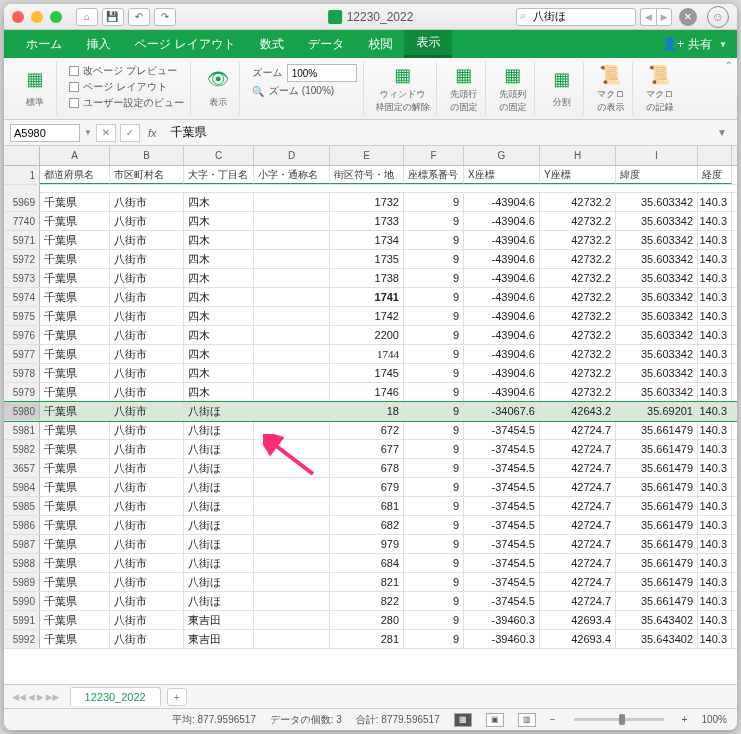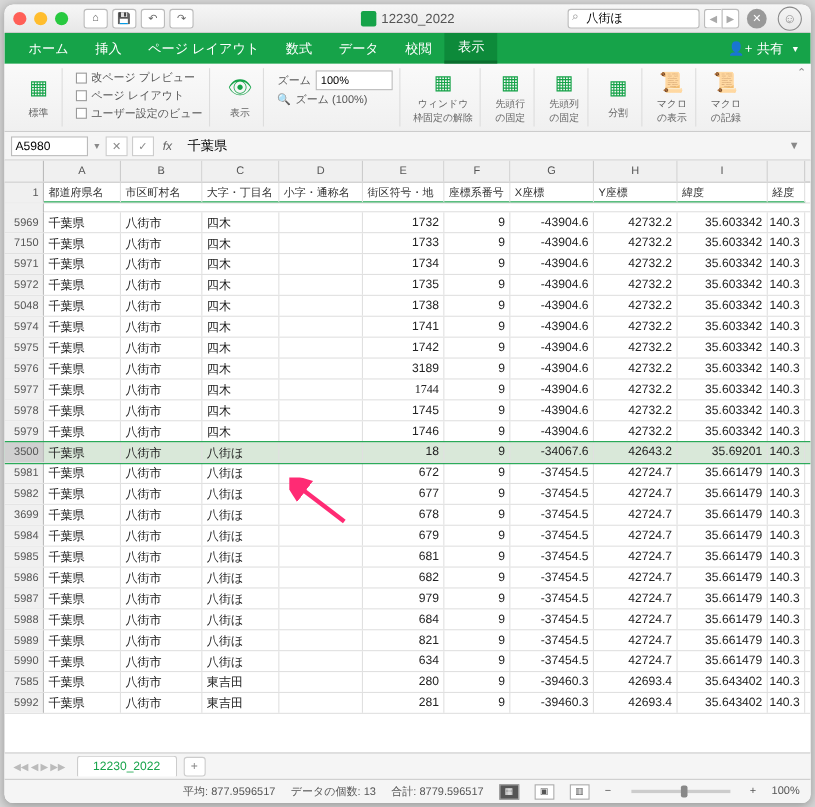--- a/index.html
+++ b/index.html
@@ -213,21 +213,21 @@
           <div class="c" style="width: 70px;">四木</div>
           <div class="c" style="width: 76px;"></div>
           <div class="c n" style="width: 74px;">1732</div>
           <div class="c n" style="width: 60px;">9</div>
           <div class="c n" style="width: 76px;">-43904.6</div>
           <div class="c n" style="width: 76px;">42732.2</div>
           <div class="c n" style="width: 82px;">35.603342</div>
           <div class="c n" style="width: 34px;">140.3</div>
         </div>
         <div class="row">
-          <div class="rnum">7150</div>
+          <div class="rnum">7740</div>
           <div class="c" style="width: 70px;">千葉県</div>
           <div class="c" style="width: 74px;">八街市</div>
           <div class="c" style="width: 70px;">四木</div>
           <div class="c" style="width: 76px;"></div>
           <div class="c n" style="width: 74px;">1733</div>
           <div class="c n" style="width: 60px;">9</div>
           <div class="c n" style="width: 76px;">-43904.6</div>
           <div class="c n" style="width: 76px;">42732.2</div>
           <div class="c n" style="width: 82px;">35.603342</div>
           <div class="c n" style="width: 34px;">140.3</div>
@@ -252,39 +252,39 @@
           <div class="c" style="width: 70px;">四木</div>
           <div class="c" style="width: 76px;"></div>
           <div class="c n" style="width: 74px;">1735</div>
           <div class="c n" style="width: 60px;">9</div>
           <div class="c n" style="width: 76px;">-43904.6</div>
           <div class="c n" style="width: 76px;">42732.2</div>
           <div class="c n" style="width: 82px;">35.603342</div>
           <div class="c n" style="width: 34px;">140.3</div>
         </div>
         <div class="row">
-          <div class="rnum">5048</div>
+          <div class="rnum">5973</div>
           <div class="c" style="width: 70px;">千葉県</div>
           <div class="c" style="width: 74px;">八街市</div>
           <div class="c" style="width: 70px;">四木</div>
           <div class="c" style="width: 76px;"></div>
           <div class="c n" style="width: 74px;">1738</div>
           <div class="c n" style="width: 60px;">9</div>
           <div class="c n" style="width: 76px;">-43904.6</div>
           <div class="c n" style="width: 76px;">42732.2</div>
           <div class="c n" style="width: 82px;">35.603342</div>
           <div class="c n" style="width: 34px;">140.3</div>
         </div>
         <div class="row">
           <div class="rnum">5974</div>
           <div class="c" style="width: 70px;">千葉県</div>
           <div class="c" style="width: 74px;">八街市</div>
           <div class="c" style="width: 70px;">四木</div>
           <div class="c" style="width: 76px;"></div>
-          <div class="c n" style="width: 74px;">1741</div>
+          <div class="c n" style="width: 74px; font-weight: bold;">1741</div>
           <div class="c n" style="width: 60px;">9</div>
           <div class="c n" style="width: 76px;">-43904.6</div>
           <div class="c n" style="width: 76px;">42732.2</div>
           <div class="c n" style="width: 82px;">35.603342</div>
           <div class="c n" style="width: 34px;">140.3</div>
         </div>
         <div class="row">
           <div class="rnum">5975</div>
           <div class="c" style="width: 70px;">千葉県</div>
           <div class="c" style="width: 74px;">八街市</div>
@@ -296,21 +296,21 @@
           <div class="c n" style="width: 76px;">42732.2</div>
           <div class="c n" style="width: 82px;">35.603342</div>
           <div class="c n" style="width: 34px;">140.3</div>
         </div>
         <div class="row">
           <div class="rnum">5976</div>
           <div class="c" style="width: 70px;">千葉県</div>
           <div class="c" style="width: 74px;">八街市</div>
           <div class="c" style="width: 70px;">四木</div>
           <div class="c" style="width: 76px;"></div>
-          <div class="c n" style="width: 74px;">3189</div>
+          <div class="c n" style="width: 74px;">2200</div>
           <div class="c n" style="width: 60px;">9</div>
           <div class="c n" style="width: 76px;">-43904.6</div>
           <div class="c n" style="width: 76px;">42732.2</div>
           <div class="c n" style="width: 82px;">35.603342</div>
           <div class="c n" style="width: 34px;">140.3</div>
         </div>
         <div class="row">
           <div class="rnum">5977</div>
           <div class="c" style="width: 70px;">千葉県</div>
           <div class="c" style="width: 74px;">八街市</div>
@@ -343,21 +343,21 @@
           <div class="c" style="width: 70px;">四木</div>
           <div class="c" style="width: 76px;"></div>
           <div class="c n" style="width: 74px;">1746</div>
           <div class="c n" style="width: 60px;">9</div>
           <div class="c n" style="width: 76px;">-43904.6</div>
           <div class="c n" style="width: 76px;">42732.2</div>
           <div class="c n" style="width: 82px;">35.603342</div>
           <div class="c n" style="width: 34px;">140.3</div>
         </div>
         <div class="row sel">
-          <div class="rnum">3500</div>
+          <div class="rnum">5980</div>
           <div class="c" style="width: 70px;">千葉県</div>
           <div class="c" style="width: 74px;">八街市</div>
           <div class="c" style="width: 70px;">八街ほ</div>
           <div class="c" style="width: 76px;"></div>
           <div class="c n" style="width: 74px;">18</div>
           <div class="c n" style="width: 60px;">9</div>
           <div class="c n" style="width: 76px;">-34067.6</div>
           <div class="c n" style="width: 76px;">42643.2</div>
           <div class="c n" style="width: 82px;">35.69201</div>
           <div class="c n" style="width: 34px;">140.3</div>
@@ -382,21 +382,21 @@
           <div class="c" style="width: 70px;">八街ほ</div>
           <div class="c" style="width: 76px;"></div>
           <div class="c n" style="width: 74px;">677</div>
           <div class="c n" style="width: 60px;">9</div>
           <div class="c n" style="width: 76px;">-37454.5</div>
           <div class="c n" style="width: 76px;">42724.7</div>
           <div class="c n" style="width: 82px;">35.661479</div>
           <div class="c n" style="width: 34px;">140.3</div>
         </div>
         <div class="row">
-          <div class="rnum">3699</div>
+          <div class="rnum">3657</div>
           <div class="c" style="width: 70px;">千葉県</div>
           <div class="c" style="width: 74px;">八街市</div>
           <div class="c" style="width: 70px;">八街ほ</div>
           <div class="c" style="width: 76px;"></div>
           <div class="c n" style="width: 74px;">678</div>
           <div class="c n" style="width: 60px;">9</div>
           <div class="c n" style="width: 76px;">-37454.5</div>
           <div class="c n" style="width: 76px;">42724.7</div>
           <div class="c n" style="width: 82px;">35.661479</div>
           <div class="c n" style="width: 34px;">140.3</div>
@@ -478,29 +478,29 @@
           <div class="c n" style="width: 76px;">42724.7</div>
           <div class="c n" style="width: 82px;">35.661479</div>
           <div class="c n" style="width: 34px;">140.3</div>
         </div>
         <div class="row">
           <div class="rnum">5990</div>
           <div class="c" style="width: 70px;">千葉県</div>
           <div class="c" style="width: 74px;">八街市</div>
           <div class="c" style="width: 70px;">八街ほ</div>
           <div class="c" style="width: 76px;"></div>
-          <div class="c n" style="width: 74px;">634</div>
-          <div class="c n" style="width: 60px;">9</div>
-          <div class="c n" style="width: 76px;">-37454.5</div>
-          <div class="c n" style="width: 76px;">42724.7</div>
-          <div class="c n" style="width: 82px;">35.661479</div>
-          <div class="c n" style="width: 34px;">140.3</div>
-        </div>
-        <div class="row">
-          <div class="rnum">7585</div>
+          <div class="c n" style="width: 74px;">822</div>
+          <div class="c n" style="width: 60px;">9</div>
+          <div class="c n" style="width: 76px;">-37454.5</div>
+          <div class="c n" style="width: 76px;">42724.7</div>
+          <div class="c n" style="width: 82px;">35.661479</div>
+          <div class="c n" style="width: 34px;">140.3</div>
+        </div>
+        <div class="row">
+          <div class="rnum">5991</div>
           <div class="c" style="width: 70px;">千葉県</div>
           <div class="c" style="width: 74px;">八街市</div>
           <div class="c" style="width: 70px;">東吉田</div>
           <div class="c" style="width: 76px;"></div>
           <div class="c n" style="width: 74px;">280</div>
           <div class="c n" style="width: 60px;">9</div>
           <div class="c n" style="width: 76px;">-39460.3</div>
           <div class="c n" style="width: 76px;">42693.4</div>
           <div class="c n" style="width: 82px;">35.643402</div>
           <div class="c n" style="width: 34px;">140.3</div>
@@ -539,21 +539,21 @@
         <span>▶</span>
         <span>▶▶</span>
       </div>
     <div class="tab">12230_2022</div>
     <div class="tadd">+</div>
   </div>
 
   <div class="status">
     <span style="flex:1"></span>
     <span>平均: 877.9596517</span>
-    <span>データの個数: 13</span>
+    <span>データの個数: 3</span>
     <span>合計: 8779.596517</span>
     <div class="vbtn act">▦</div>
     <div class="vbtn">▣</div>
     <div class="vbtn">▥</div>
     <span>−</span>
     <div class="slider"></div>
     <span>+</span>
     <span>100%</span>
   </div>
 </div>

